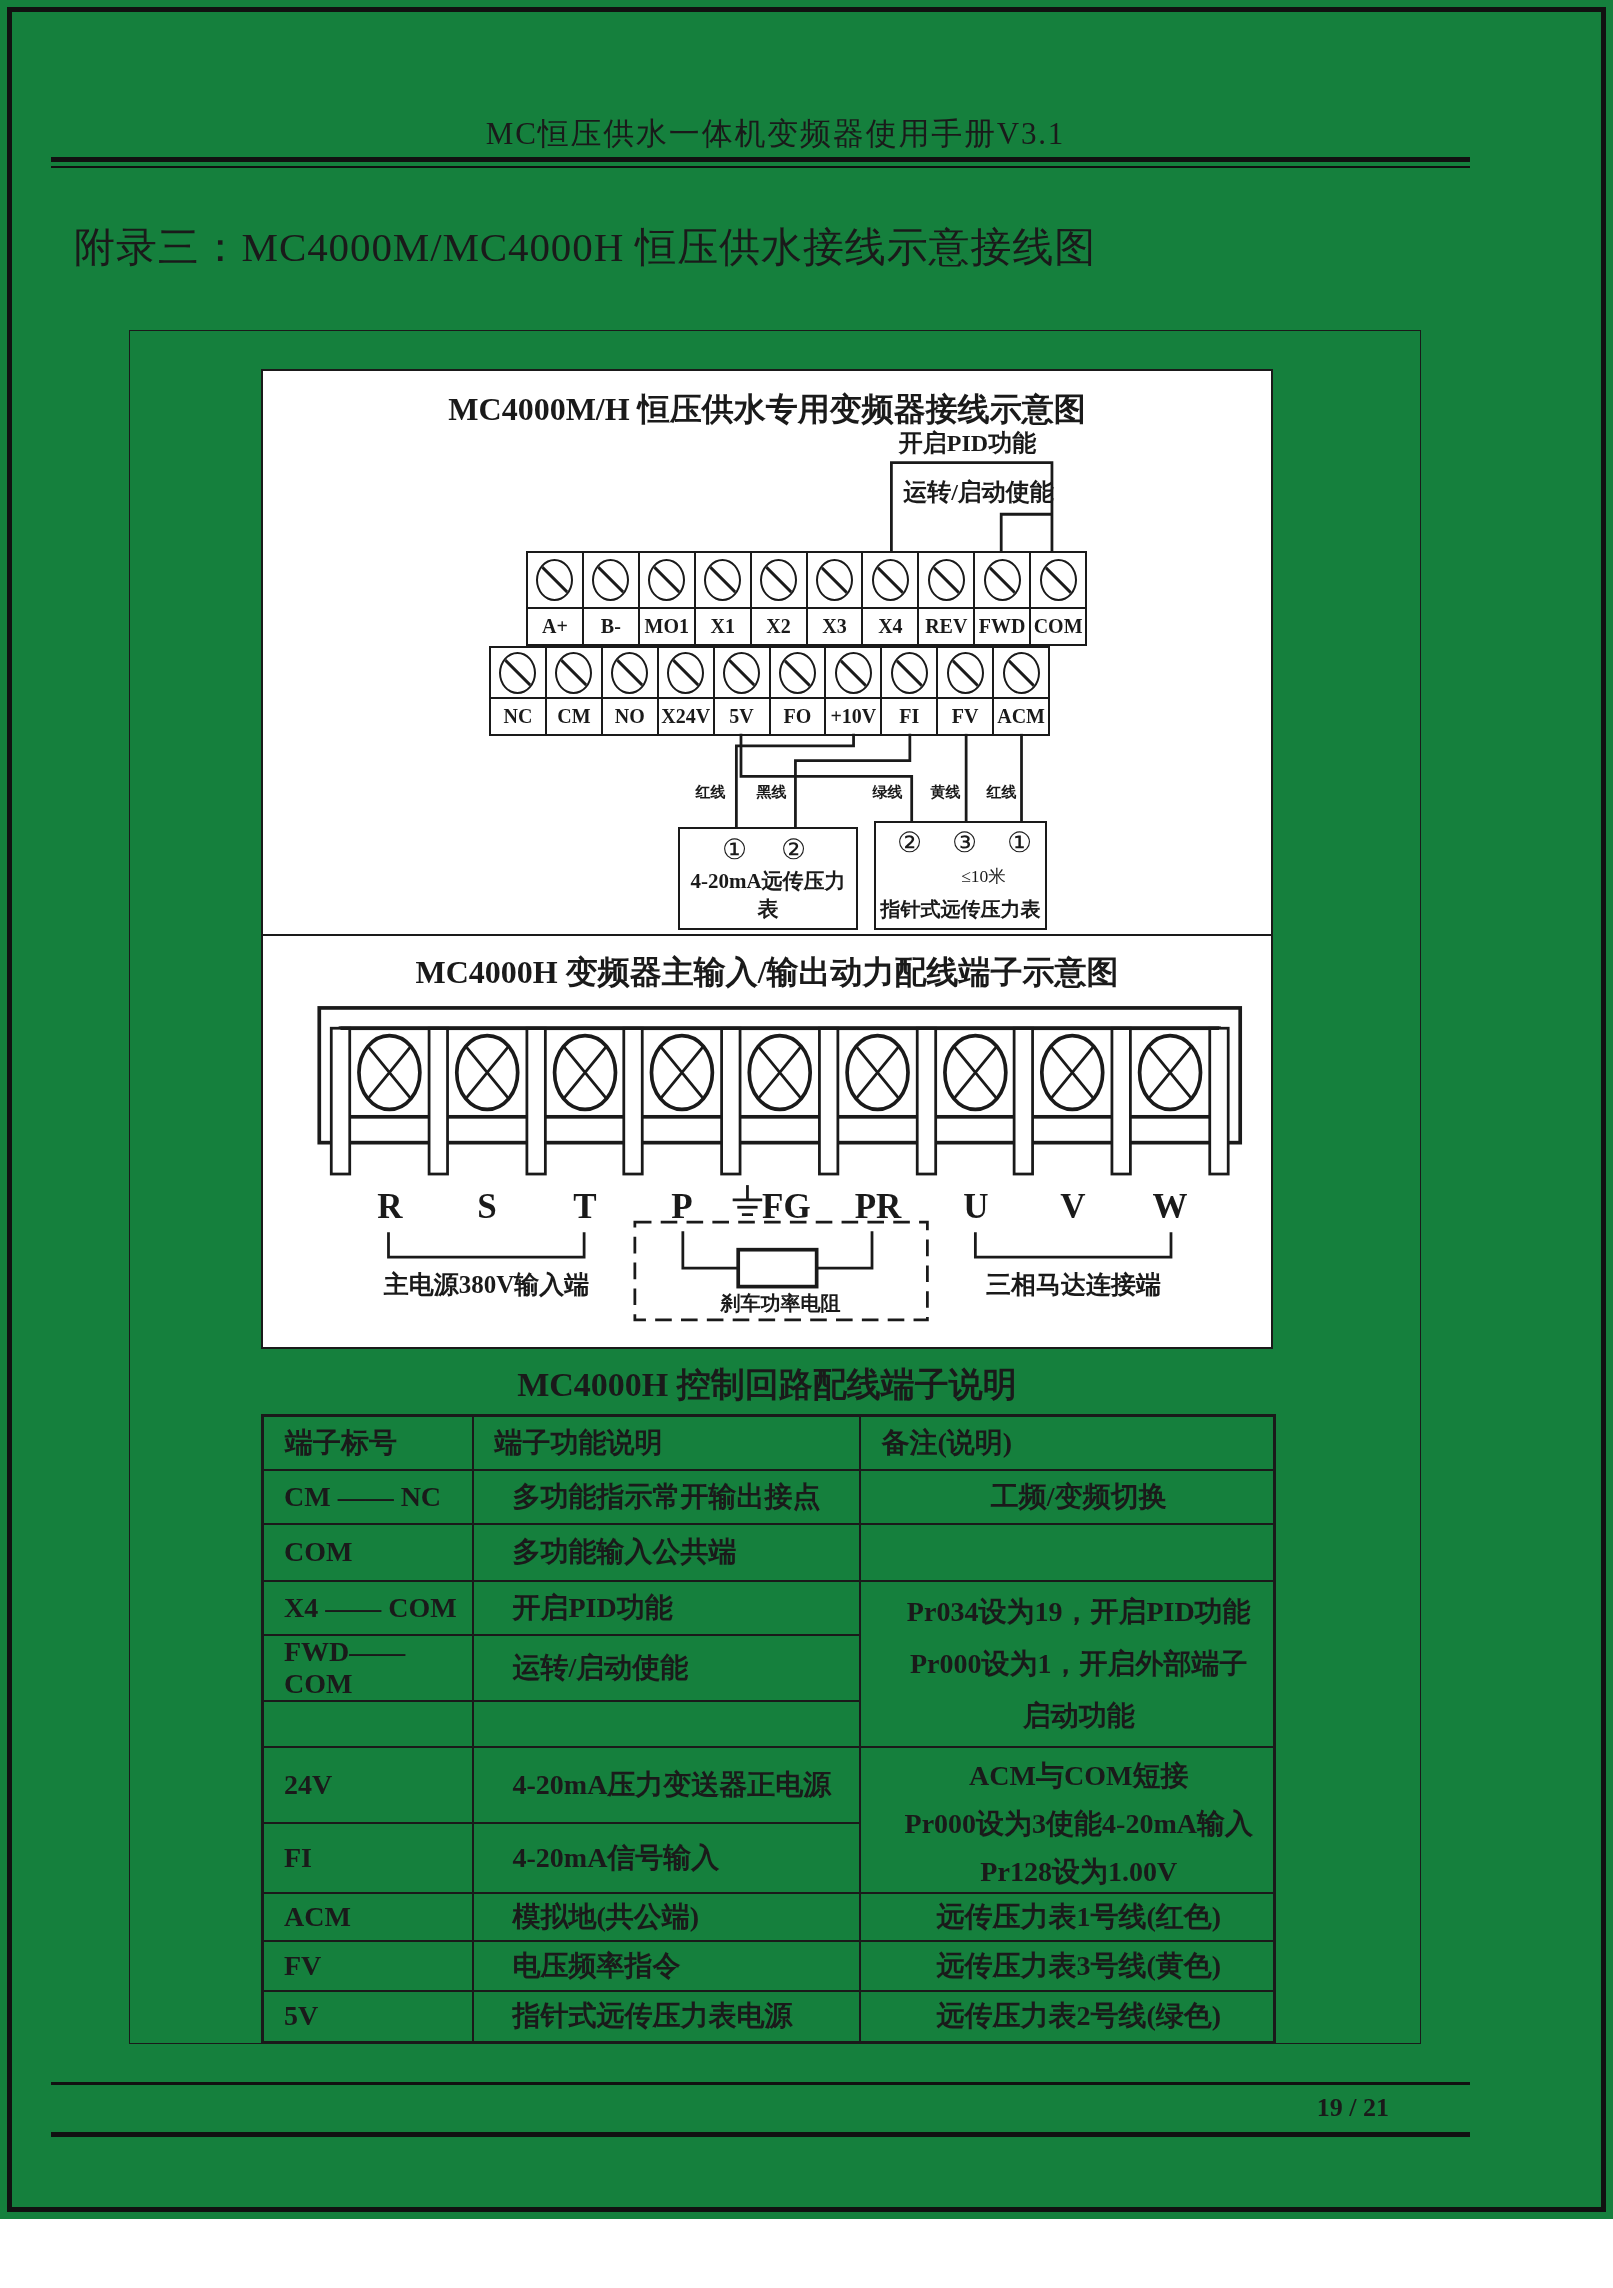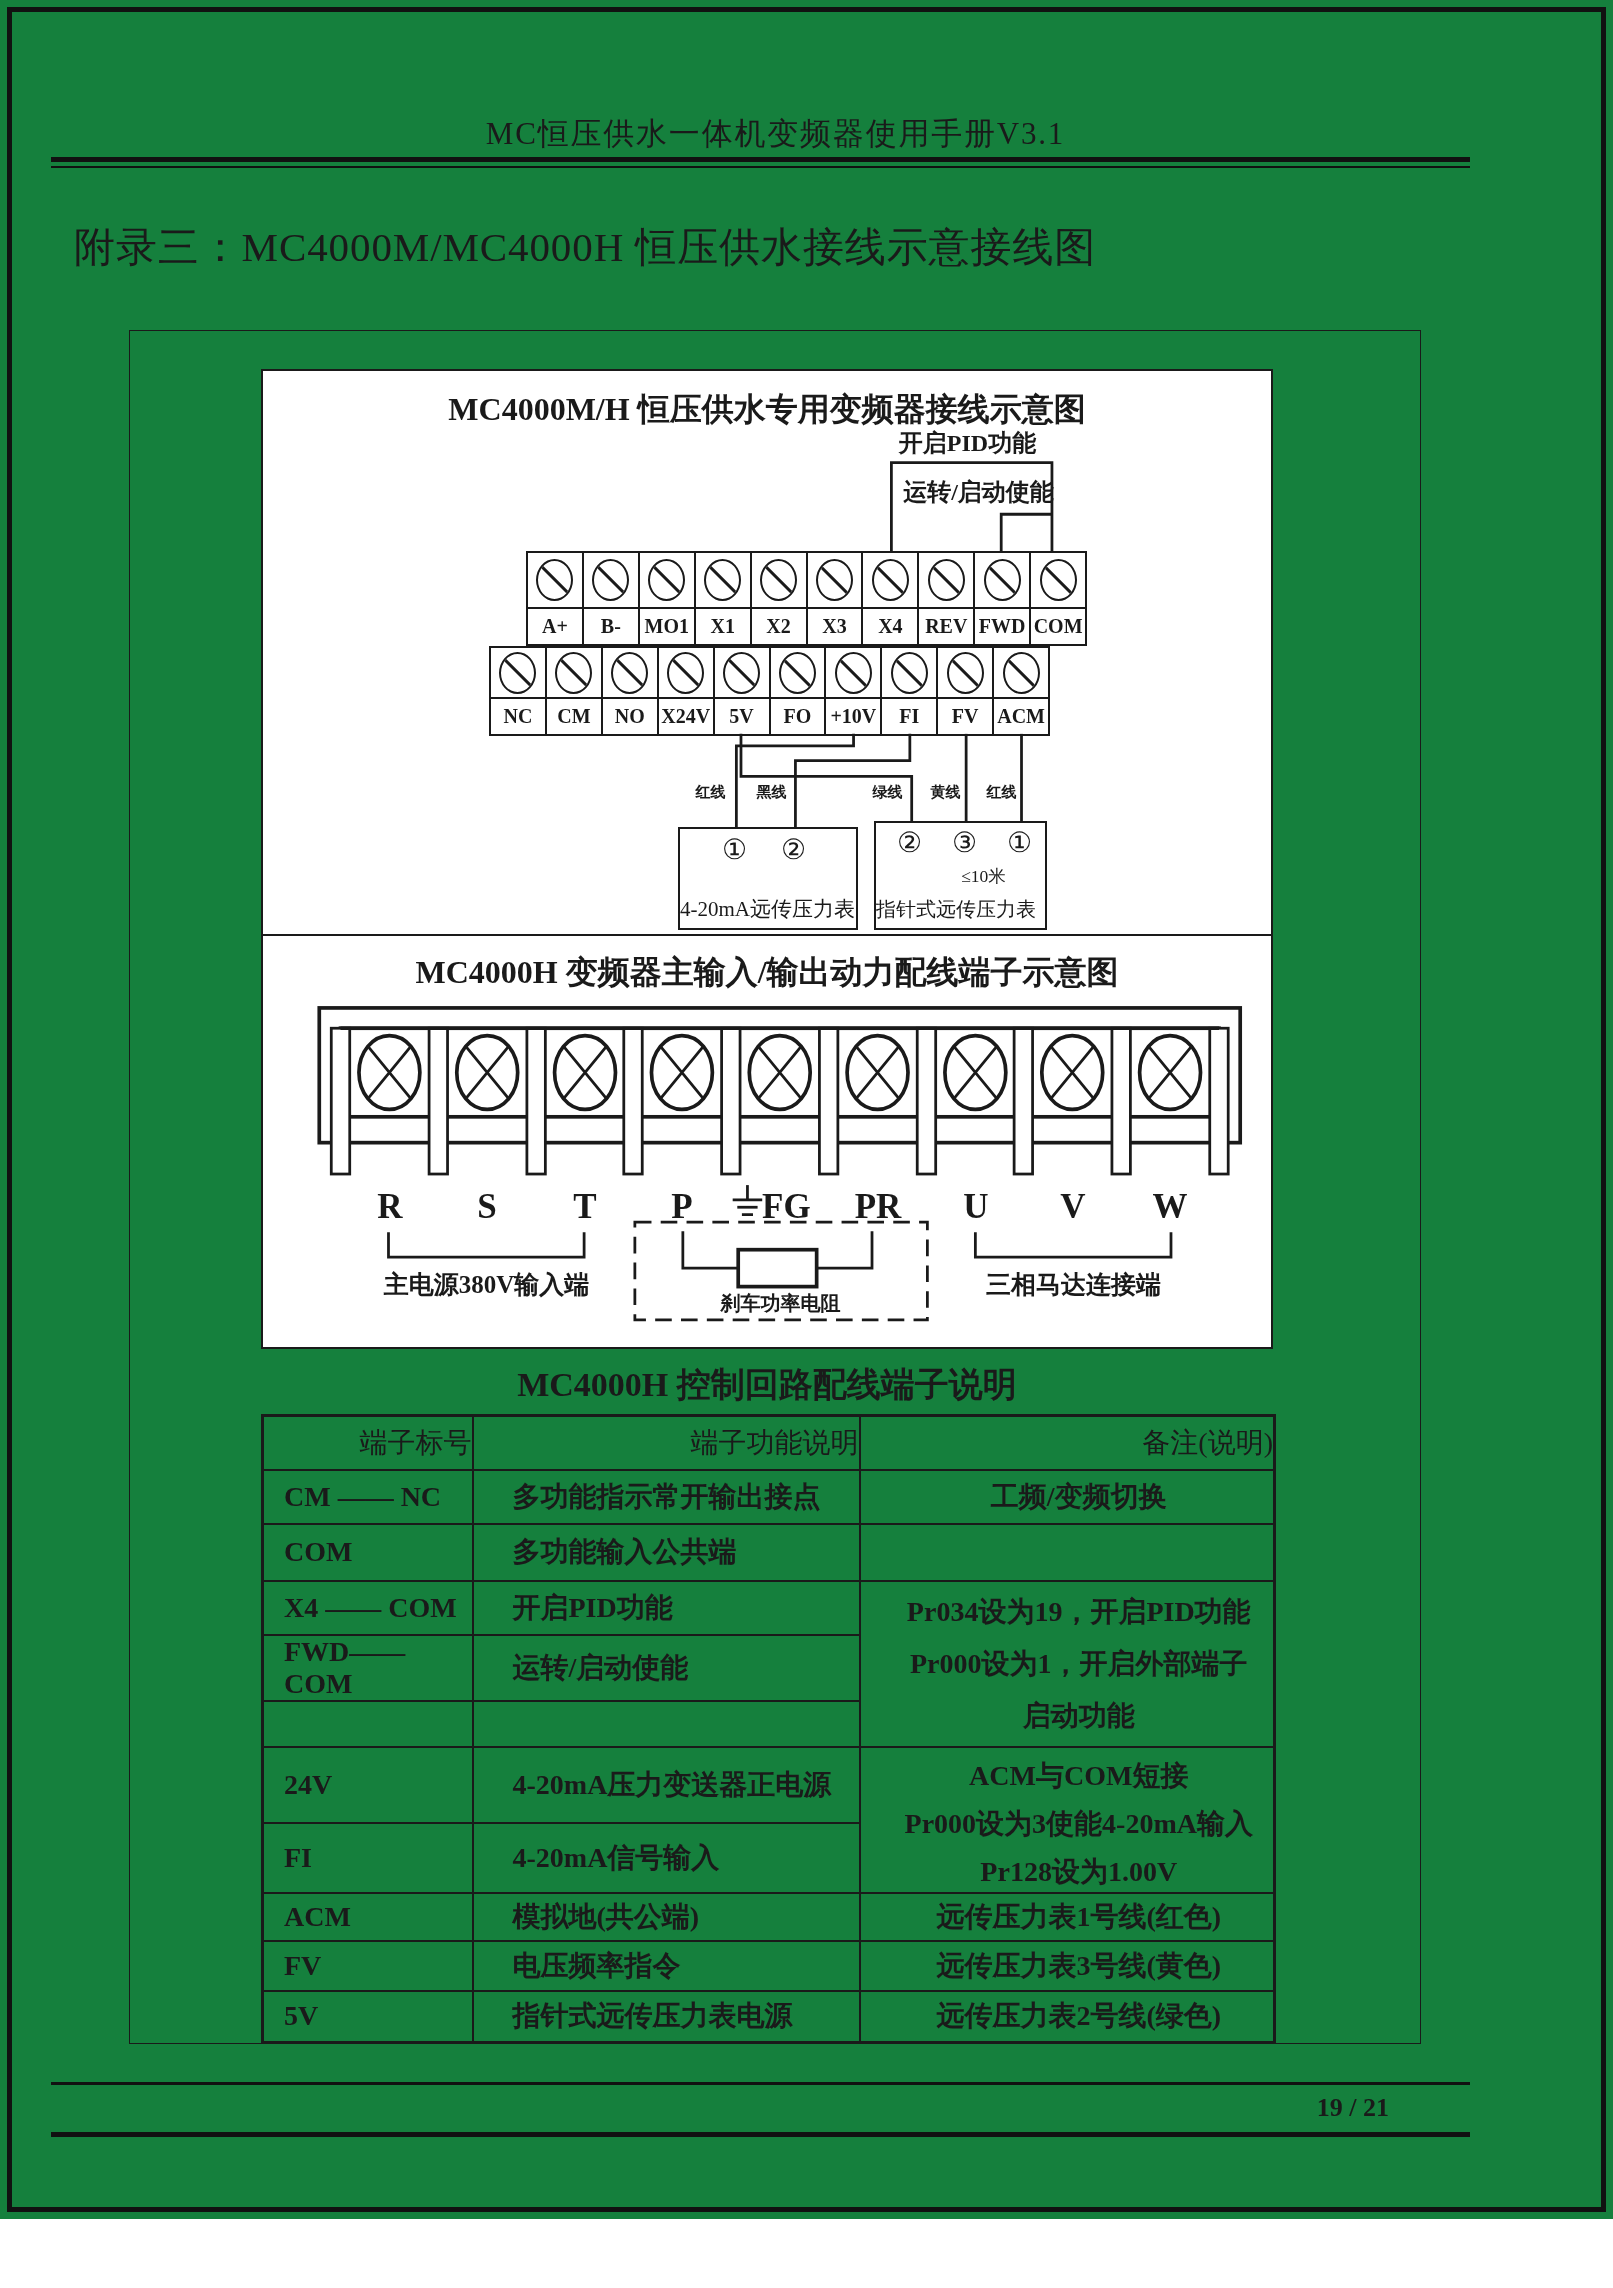--- a/index.html
+++ b/index.html
@@ -30,35 +30,35 @@
               font-weight:bold;font-size:20px;white-space:nowrap;}
   .screw{width:37px;height:42px;border:2.8px solid #1a1a1a;border-radius:50%;
          position:relative;overflow:hidden;box-sizing:border-box;flex:none;}
   .screw::before{content:"";position:absolute;left:50%;top:50%;width:2.8px;height:59px;
                  background:#1a1a1a;transform:translate(-50%,-50%) rotate(-45deg);}
 
   .wire-label{position:absolute;width:59px;text-align:center;font-size:15px;font-weight:bold;}
 
   .gauge{position:absolute;border:2.8px solid #1a1a1a;box-sizing:border-box;background:#fff;}
   .gauge-term{position:absolute;font-size:28px;line-height:28px;}
-  .gauge-label{position:absolute;left:0;right:0;font-weight:normal;}
+  .gauge-label{position:absolute;left:0;right:0;text-align:center;font-weight:bold;}
   .gauge-note{position:absolute;text-align:center;font-size:17.5px;}
 
   
   .p-label{position:absolute;width:98px;text-align:center;font-size:35px;font-weight:bold;}
   .bracket-label{position:absolute;width:295px;text-align:center;font-size:25px;font-weight:bold;}
 
   
   .tbl-title{position:absolute;left:261px;width:1012px;top:1362px;text-align:center;
              font-size:34px;font-weight:bold;}
   table.term-table{position:absolute;left:261px;top:1414px;width:1012px;
                    border-collapse:collapse;border:3.7px solid #1a1a1a;table-layout:fixed;}
   .term-table th,.term-table td{border:2.8px solid #1a1a1a;font-size:28px;font-weight:bold;
                    font-family:"Liberation Serif","DejaVu Serif",serif;padding:0;}
-  .term-table th{text-align:right;font-weight:normal;}
+  .term-table th{text-align:left;font-weight:bold;padding-left:21px;}
   .term-table td.c1{padding-left:20px;text-align:left;}
   .term-table td.c2{padding-left:39px;text-align:left;}
   .term-table td.c3{padding-left:24px;text-align:center;}
   .note-lines div{line-height:52px;}
   .note-lines-tight div{line-height:40px;margin-top:8px;}
 
   .footer-text{position:absolute;left:484px;width:554px;top:2097px;text-align:center;font-size:23px;}
   .page-num{position:absolute;left:1274px;width:115px;top:2093px;text-align:right;
             font-size:26px;font-weight:bold;}
 

